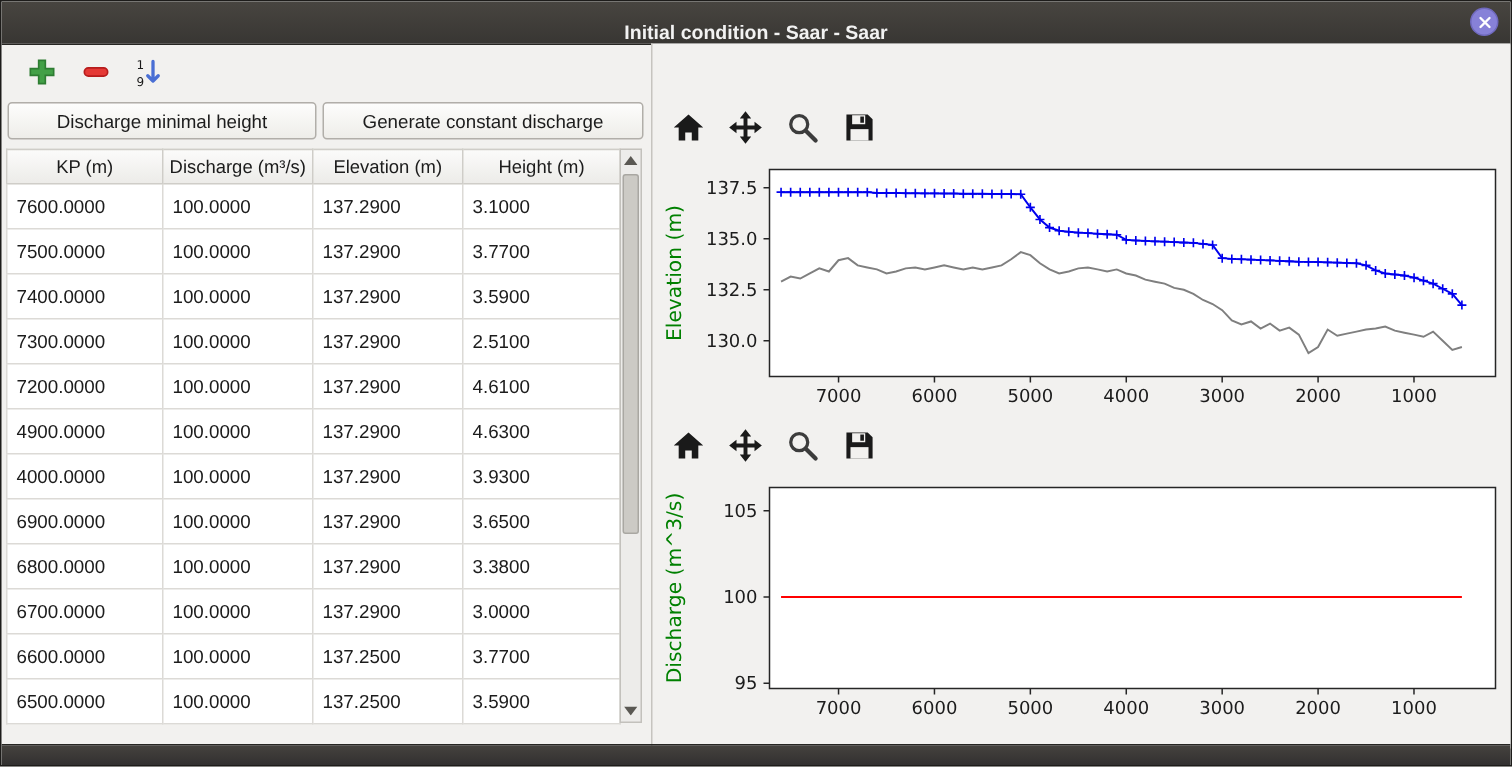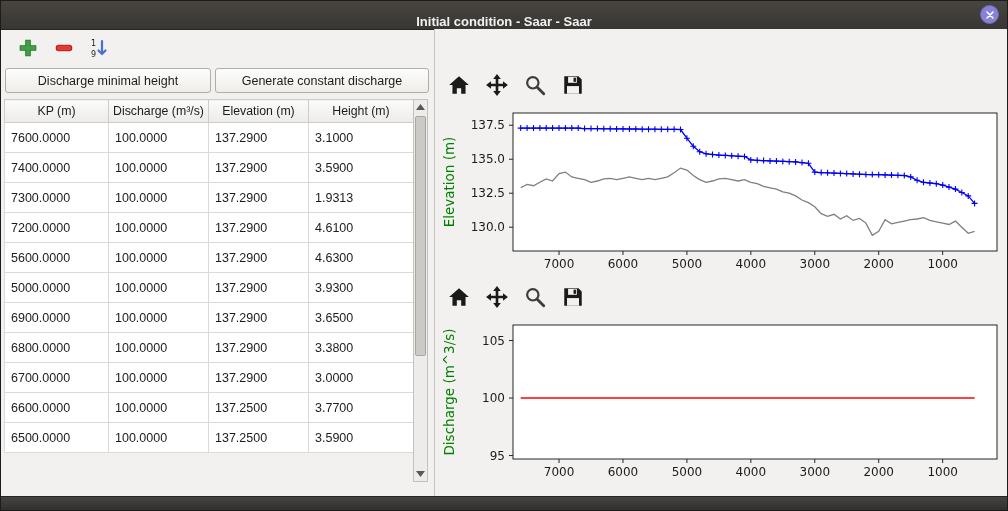--- a/index.html
+++ b/index.html
@@ -95,45 +95,51 @@
     </tr>
   </thead>
   <tbody>
       <tr>
         <td>7600.0000</td>
         <td>100.0000</td>
         <td>137.2900</td>
         <td>3.1000</td>
       </tr>
       <tr>
+        <td>7500.0000</td>
+        <td>100.0000</td>
+        <td>137.2900</td>
+        <td>3.7700</td>
+      </tr>
+      <tr>
         <td>7400.0000</td>
         <td>100.0000</td>
         <td>137.2900</td>
         <td>3.5900</td>
       </tr>
       <tr>
         <td>7300.0000</td>
         <td>100.0000</td>
         <td>137.2900</td>
-        <td>1.9313</td>
+        <td>2.5100</td>
       </tr>
       <tr>
         <td>7200.0000</td>
         <td>100.0000</td>
         <td>137.2900</td>
         <td>4.6100</td>
       </tr>
       <tr>
-        <td>5600.0000</td>
+        <td>4900.0000</td>
         <td>100.0000</td>
         <td>137.2900</td>
         <td>4.6300</td>
       </tr>
       <tr>
-        <td>5000.0000</td>
+        <td>4000.0000</td>
         <td>100.0000</td>
         <td>137.2900</td>
         <td>3.9300</td>
       </tr>
       <tr>
         <td>6900.0000</td>
         <td>100.0000</td>
         <td>137.2900</td>
         <td>3.6500</td>
       </tr>

